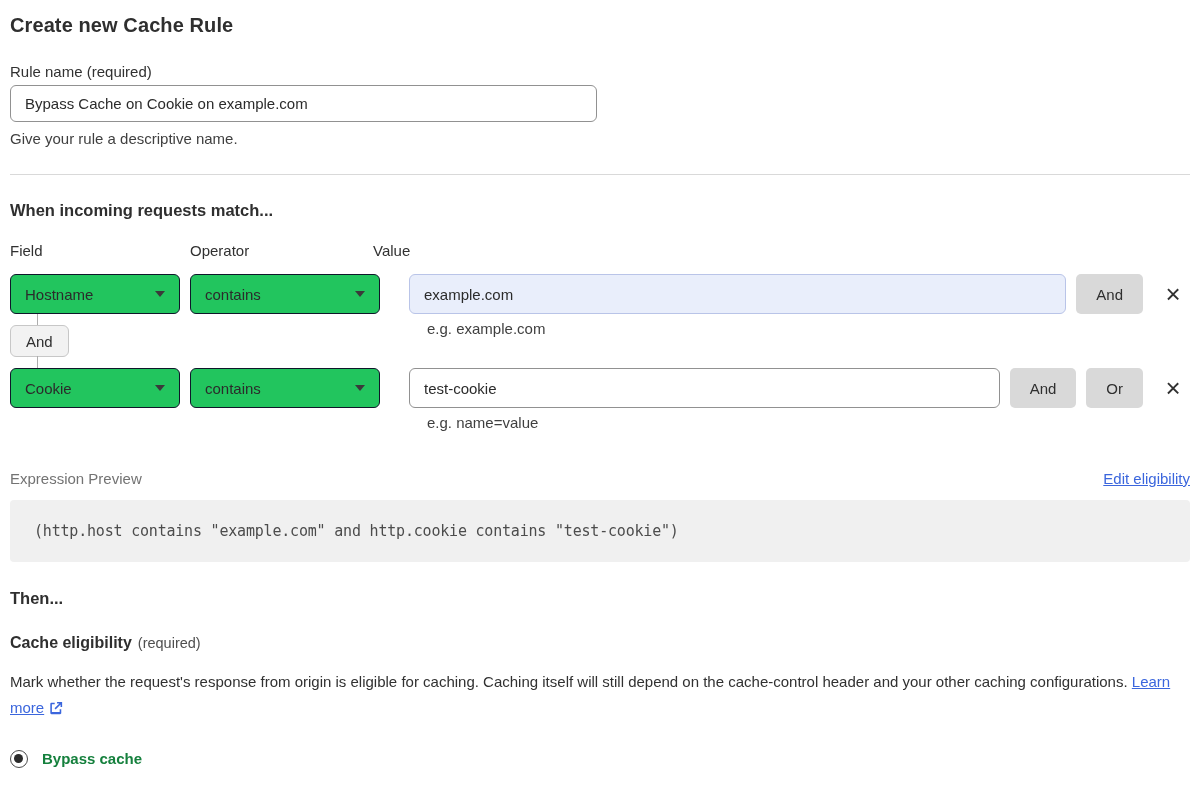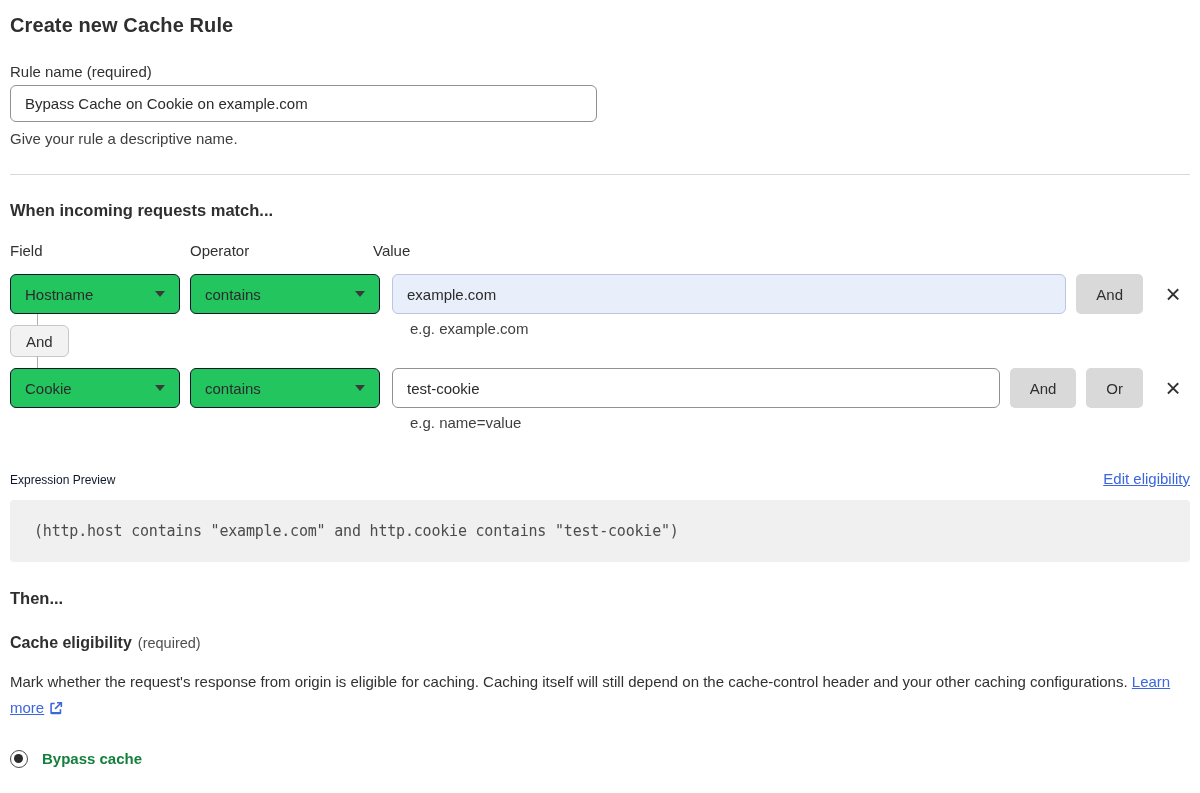--- a/index.html
+++ b/index.html
@@ -39,21 +39,21 @@
     height: 40px; border: 1px solid #0f172a; border-radius: 6px; background: #22c55e;
     display: flex; align-items: center; justify-content: space-between;
     padding: 0 14px; font-size: 15px; color: #2b2b2b; cursor: pointer;
   }
   .select-field { width: 170px; }
   .select-op { width: 190px; margin-left: 10px; }
   .caret {
     width: 0; height: 0; border-left: 5px solid transparent; border-right: 5px solid transparent;
     border-top: 6px solid #3a3a3a; margin-left: 8px; flex: none;
   }
-  .value-col { flex: 1; margin-left: 12px; position: relative; }
+  .value-col { flex: 1; margin-left: 29px; position: relative; }
   .value-input { height: 40px; border-radius: 6px; }
   .value-input.highlight { background: #e9eefb; border-color: #b9c4e8; }
   .value-hint { position: absolute; left: 18px; top: 46px; font-size: 15px; color: #3f3f3f; white-space: nowrap; }
 
   .chain-btn {
     height: 40px; min-width: 56px; padding: 0 20px; margin-left: 10px;
     background: #d9d9d9; color: #2f2f2f; border: none; border-radius: 5px;
     font-family: "Liberation Sans", sans-serif; font-size: 15px; cursor: pointer;
   }
   .remove-btn {
@@ -67,21 +67,21 @@
   .conn-line.top { top: 0; height: 12px; }
   .conn-line.bottom { bottom: 0; height: 12px; }
   .and-connector-btn {
     position: absolute; top: 11px; left: 0;
     height: 32px; padding: 0 15px;
     background: #f2f2f2; border: 1px solid #c7c7c7; border-radius: 6px;
     font-family: "Liberation Sans", sans-serif; font-size: 15px; color: #2f2f2f; cursor: pointer;
   }
 
   .expr-header { display: flex; justify-content: space-between; align-items: baseline; margin-top: 62px; }
-  .expr-label { font-size: 12px; color: #0f172a; }
+  .expr-label { font-size: 15px; color: #737373; }
   .link { font-size: 15px; text-decoration: underline; cursor: pointer; }
   .code-block {
     margin-top: 13px; background: #f0f0f0; border-radius: 4px;
     padding: 22px 24px; font-family: "DejaVu Sans Mono", monospace;
     font-size: 15px; color: #4c4c4c; letter-spacing: -0.2px;
   }
 
   .then-heading { margin-top: 27px; }
   .elig-heading { margin-top: 26px; font-size: 16px; }
   .elig-heading .req { font-weight: normal; font-size: 14.5px; color: #4f4f4f; margin-left: 6px; }

